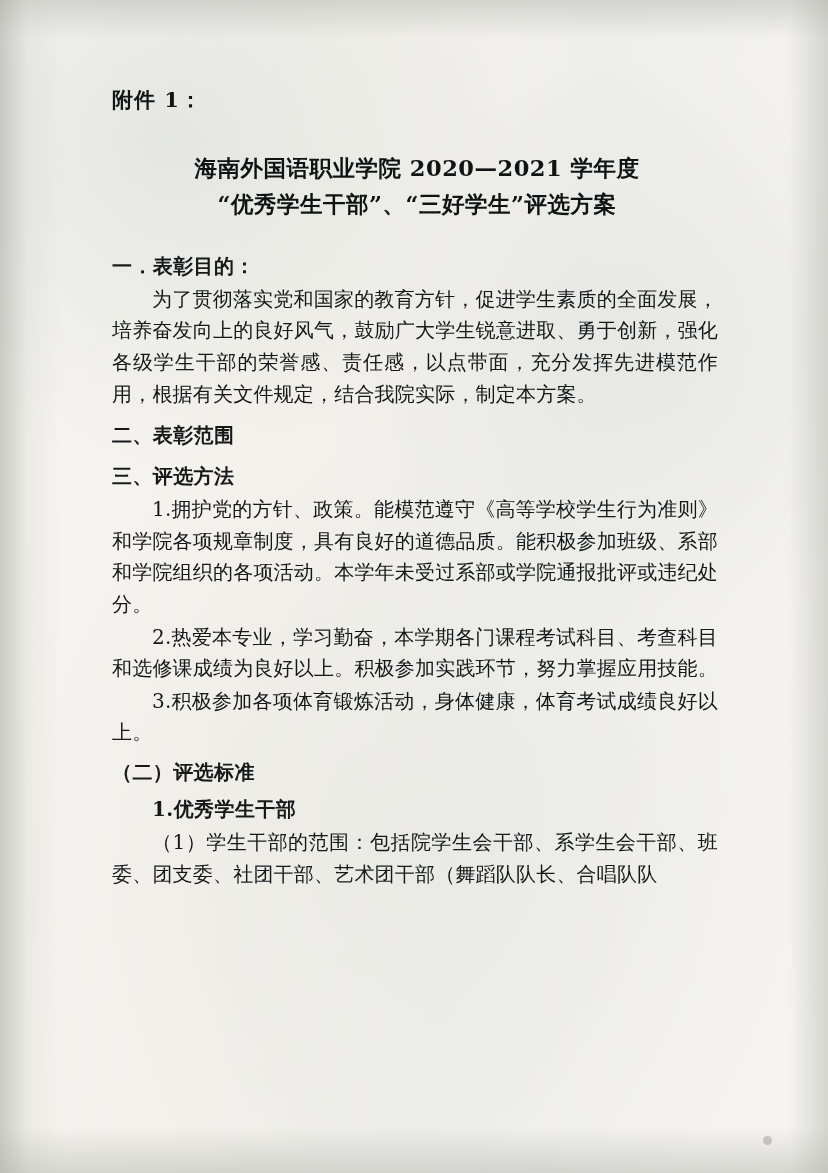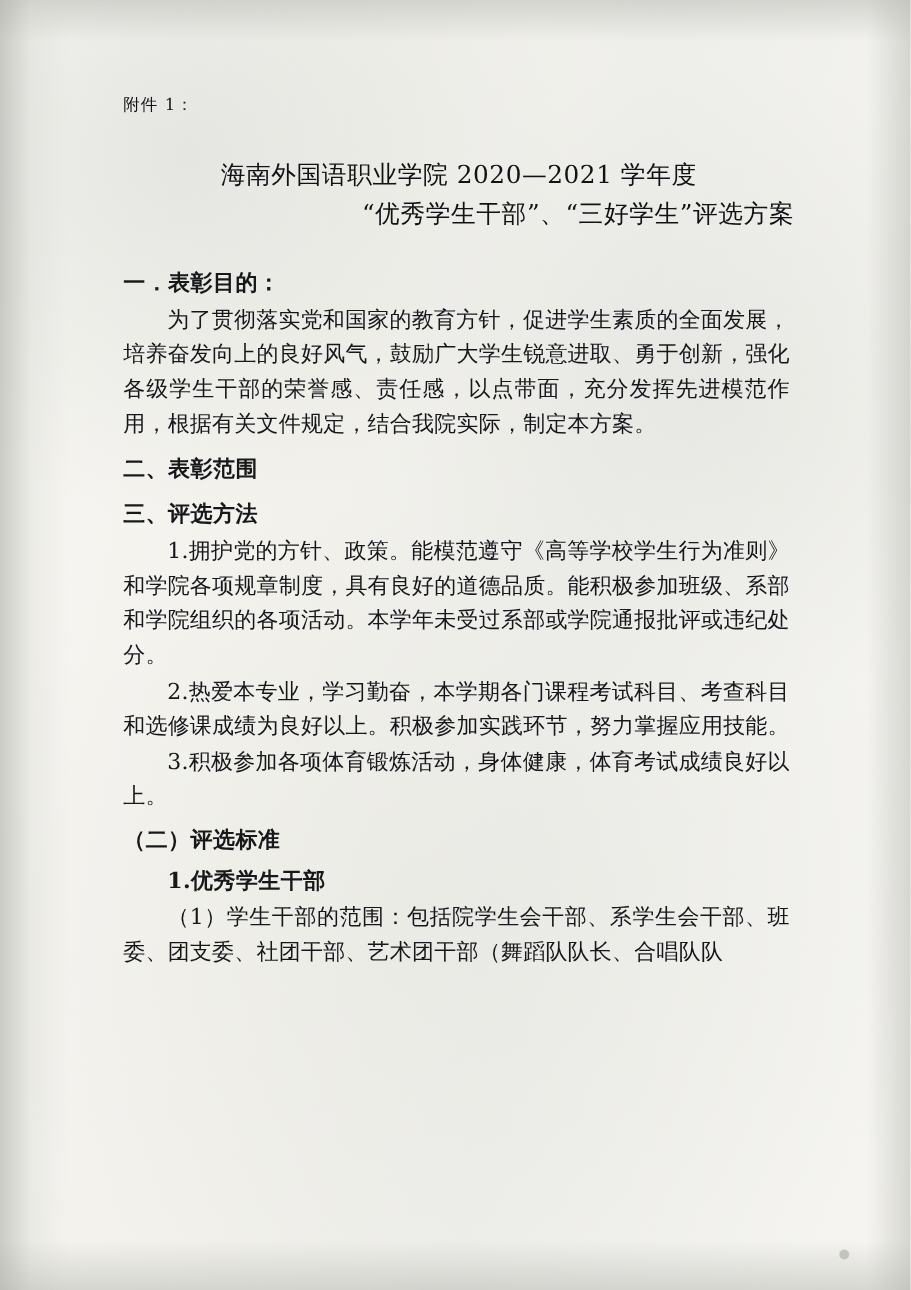--- a/index.html
+++ b/index.html
@@ -50,37 +50,37 @@
 
   .content {
     position: absolute;
     left: 112px;
     top: 86px;
     width: 610px;
     color: #16181a;
   }
 
   .attachment-label {
-    font-size: 15px;
-    font-weight: 400;
+    font-size: 21px;
+    font-weight: 700;
     letter-spacing: 1px;
     margin: 0 0 36px 0;
     color: #121416;
   }
 
   .doc-title {
     text-align: center;
     font-size: 22.5px;
-    font-weight: 400;
+    font-weight: 700;
     line-height: 1.62;
     margin: 0 0 28px 0;
     letter-spacing: 0.5px;
     color: #101214;
   }
-  .doc-title .line2 { display: block; text-align: right; }
+  .doc-title .line2 { display: block; }
 
   .section-heading {
     font-size: 20px;
     font-weight: 700;
     line-height: 1.55;
     margin: 10px 0 2px 0;
     letter-spacing: 0.4px;
   }
   .sub-heading {
     font-size: 20px;

